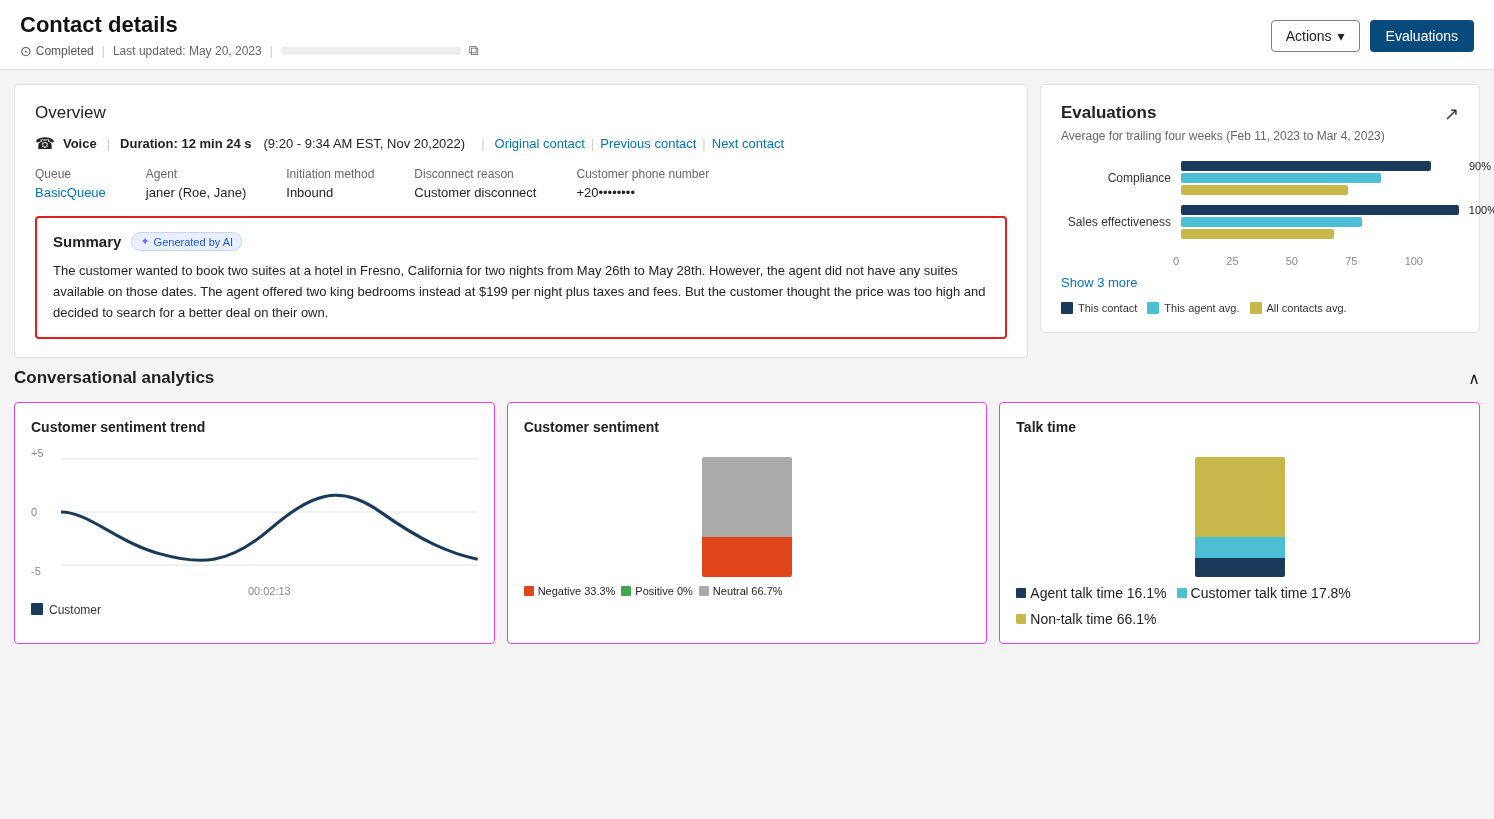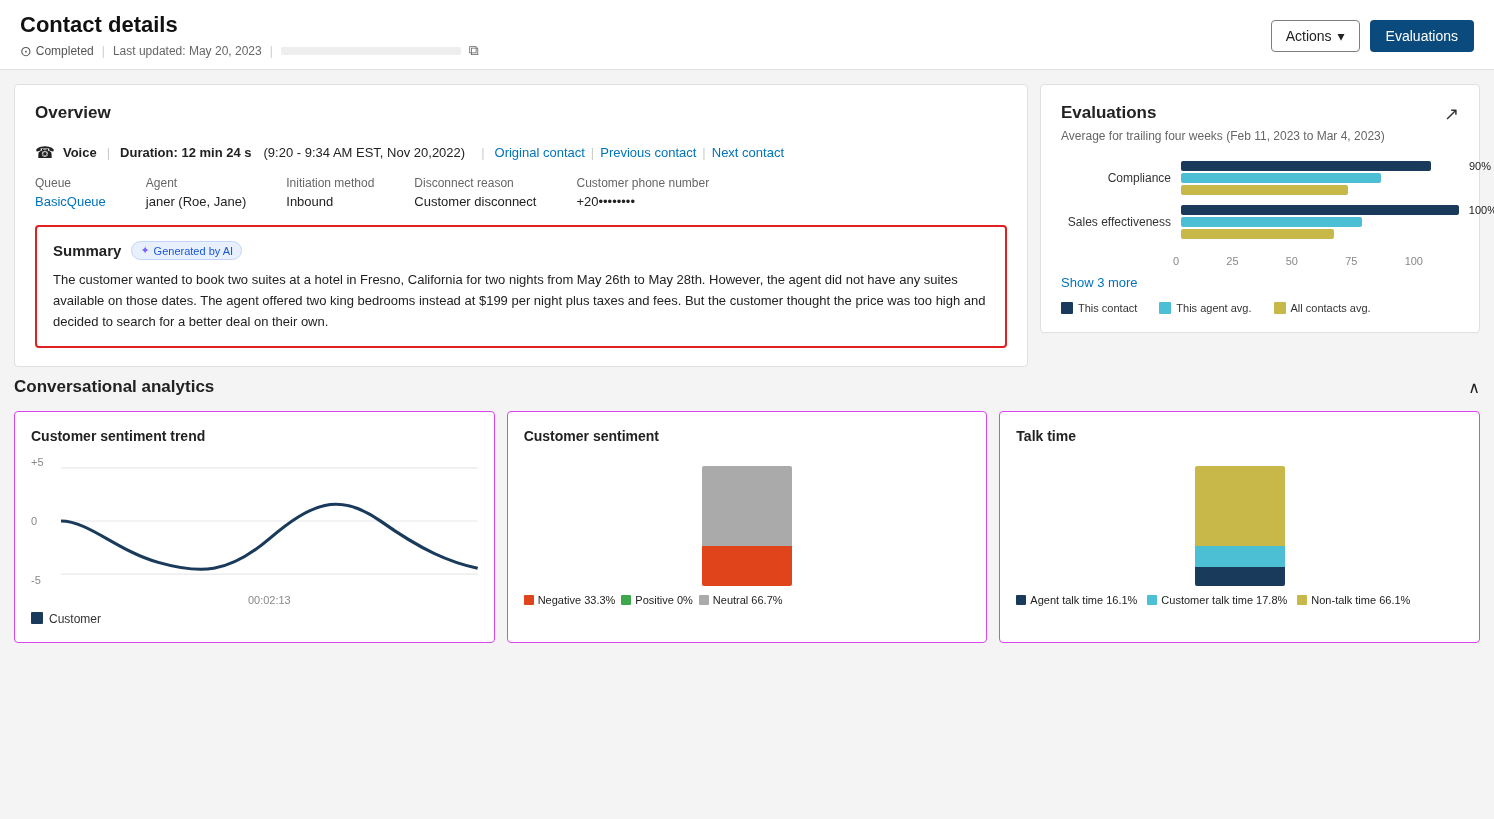--- a/index.html
+++ b/index.html
@@ -23,21 +23,21 @@
 
     
     .main-content { display: flex; gap: 12px; padding: 14px 14px 0 14px; }
     .left-panel { flex: 1; display: flex; flex-direction: column; gap: 12px; }
     .right-panel { width: 440px; flex-shrink: 0; }
 
     
     .card { background: #fff; border-radius: 4px; border: 1px solid #e0e0e0; padding: 18px 20px; }
 
     
-    .card-title { font-size: 17px; font-weight: 700; margin-bottom: 20px; }
+    .card-title { font-size: 17px; font-weight: 400; margin-bottom: 11px; }
     .voice-row { display: flex; align-items: center; gap: 8px; margin-bottom: 14px; font-size: 13px; }
     .voice-icon { font-size: 16px; }
     .voice-label { font-weight: 700; }
     .duration { font-weight: 700; }
     .contact-links { display: flex; gap: 4px; }
     .contact-link { color: #0073bb; text-decoration: none; cursor: pointer; }
     .pipe { color: #ccc; margin: 0 2px; }
 
     .meta-grid { display: flex; gap: 40px; margin-bottom: 16px; }
     .meta-item { display: flex; flex-direction: column; gap: 4px; }
@@ -62,21 +62,21 @@
 
     
     .bar-chart { margin-bottom: 16px; }
     .bar-row { display: flex; align-items: center; margin-bottom: 10px; }
     .bar-label { font-size: 12px; color: #333; width: 110px; text-align: right; margin-right: 10px; flex-shrink: 0; }
     .bar-track { height: 10px; border-radius: 2px; }
 
     .show-more-row { display: flex; align-items: center; gap: 8px; margin-bottom: 12px; }
     .show-more-link { color: #0073bb; cursor: pointer; font-size: 13px; }
 
-    .legend { display: flex; gap: 22px; flex-wrap: wrap; }
+    .legend { display: flex; gap: 10px; flex-wrap: wrap; }
     .legend-item { display: flex; align-items: center; gap: 5px; font-size: 11px; color: #333; }
     .legend-dot { width: 12px; height: 12px; border-radius: 1px; display: inline-block; }
 
     
     .analytics-section { padding: 0 14px 14px 14px; }
     .section-header { display: flex; justify-content: space-between; align-items: center; margin-bottom: 14px; padding-top: 10px; }
     .section-title { font-size: 17px; font-weight: 700; }
     .collapse-icon { font-size: 16px; cursor: pointer; }
 
     .analytics-grid { display: flex; gap: 12px; }
@@ -92,21 +92,21 @@
     .trend-legend { display: flex; align-items: flex-start; gap: 6px; font-size: 12px; color: #333; margin-top: 4px; }
     .trend-legend-dot { width: 12px; height: 12px; background: #1a3a5c; border-radius: 1px; }
 
     
     .sentiment-chart { display: flex; justify-content: center; align-items: flex-end; height: 130px; margin-bottom: 8px; }
     .sentiment-legend { display: flex; gap: 6px; flex-wrap: wrap; margin-top: 8px; font-size: 11px; }
     .sentiment-legend-item { display: flex; align-items: center; gap: 4px; }
 
     
     .talktime-chart { display: flex; justify-content: center; align-items: flex-end; height: 130px; margin-bottom: 8px; }
-    .talktime-legend { display: flex; gap: 10px; flex-wrap: wrap; margin-top: 8px; font-size: 11px; }
+    .talktime-legend { display: flex; gap: 10px; flex-wrap: wrap; margin-top: 8px; font-size: 14px; }
     .talktime-legend-item { display: flex; align-items: center; gap: 4px; }
   </style>
 </head>
 <body>
 
 <div class="page-wrapper">
 
   <div class="page-header">
     <div class="header-left">
       <h1 class="page-title">Contact details</h1>

